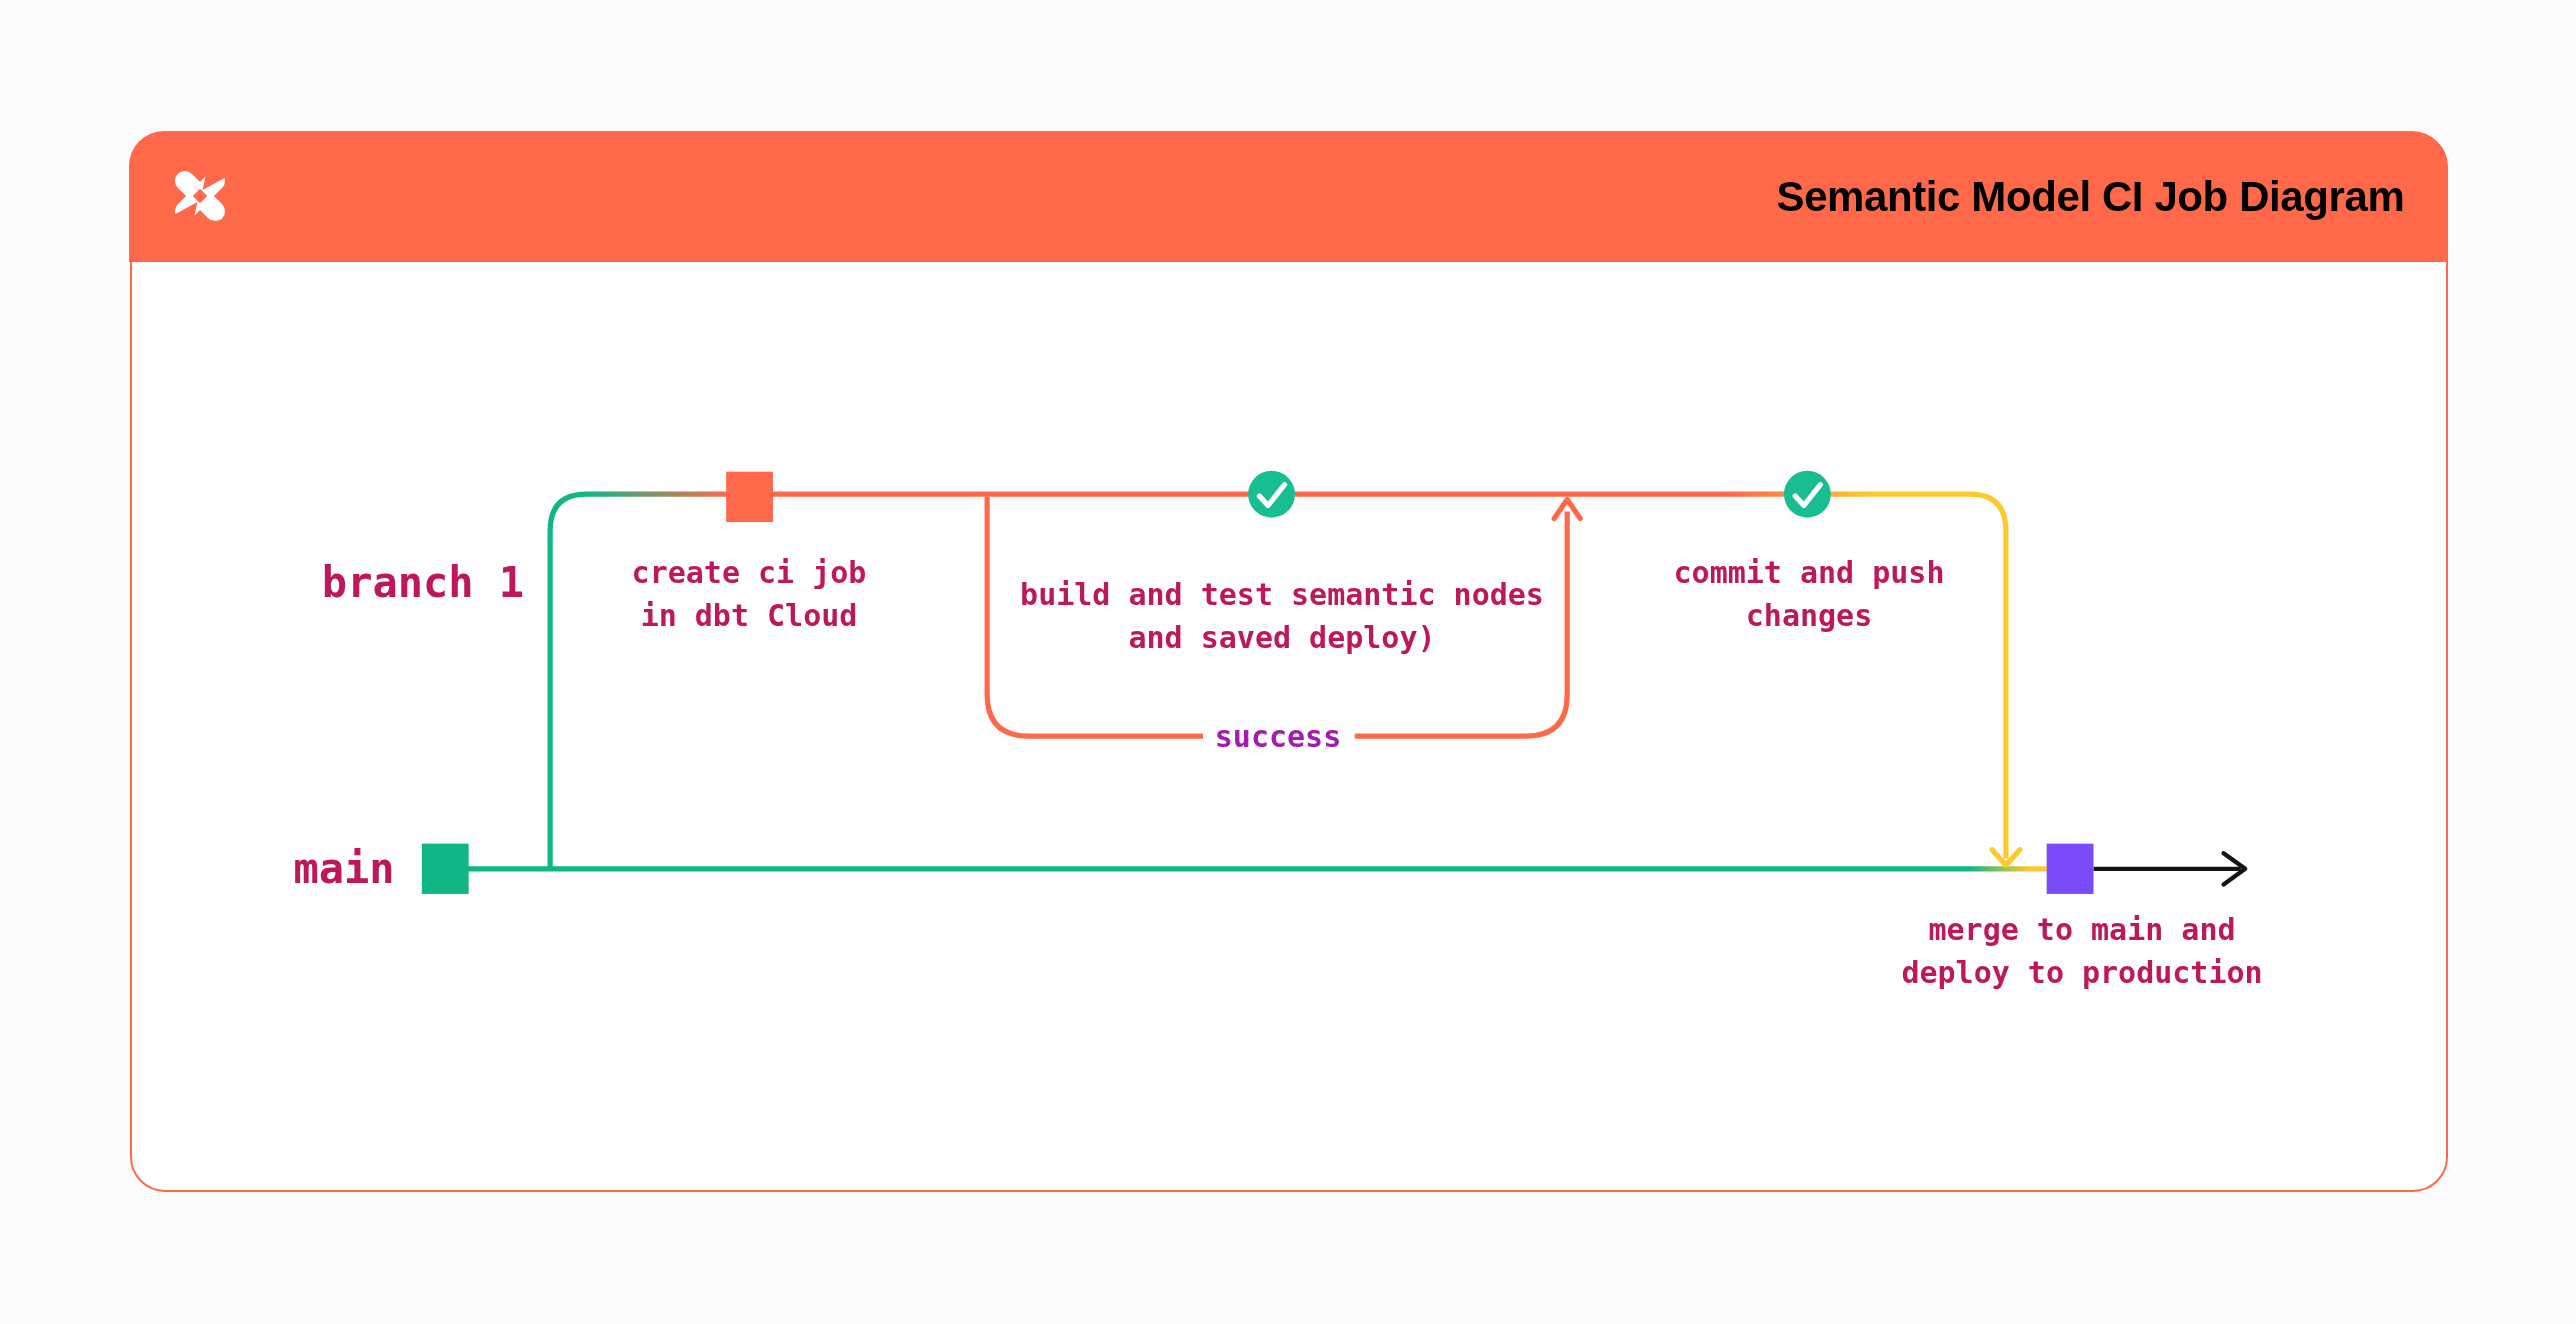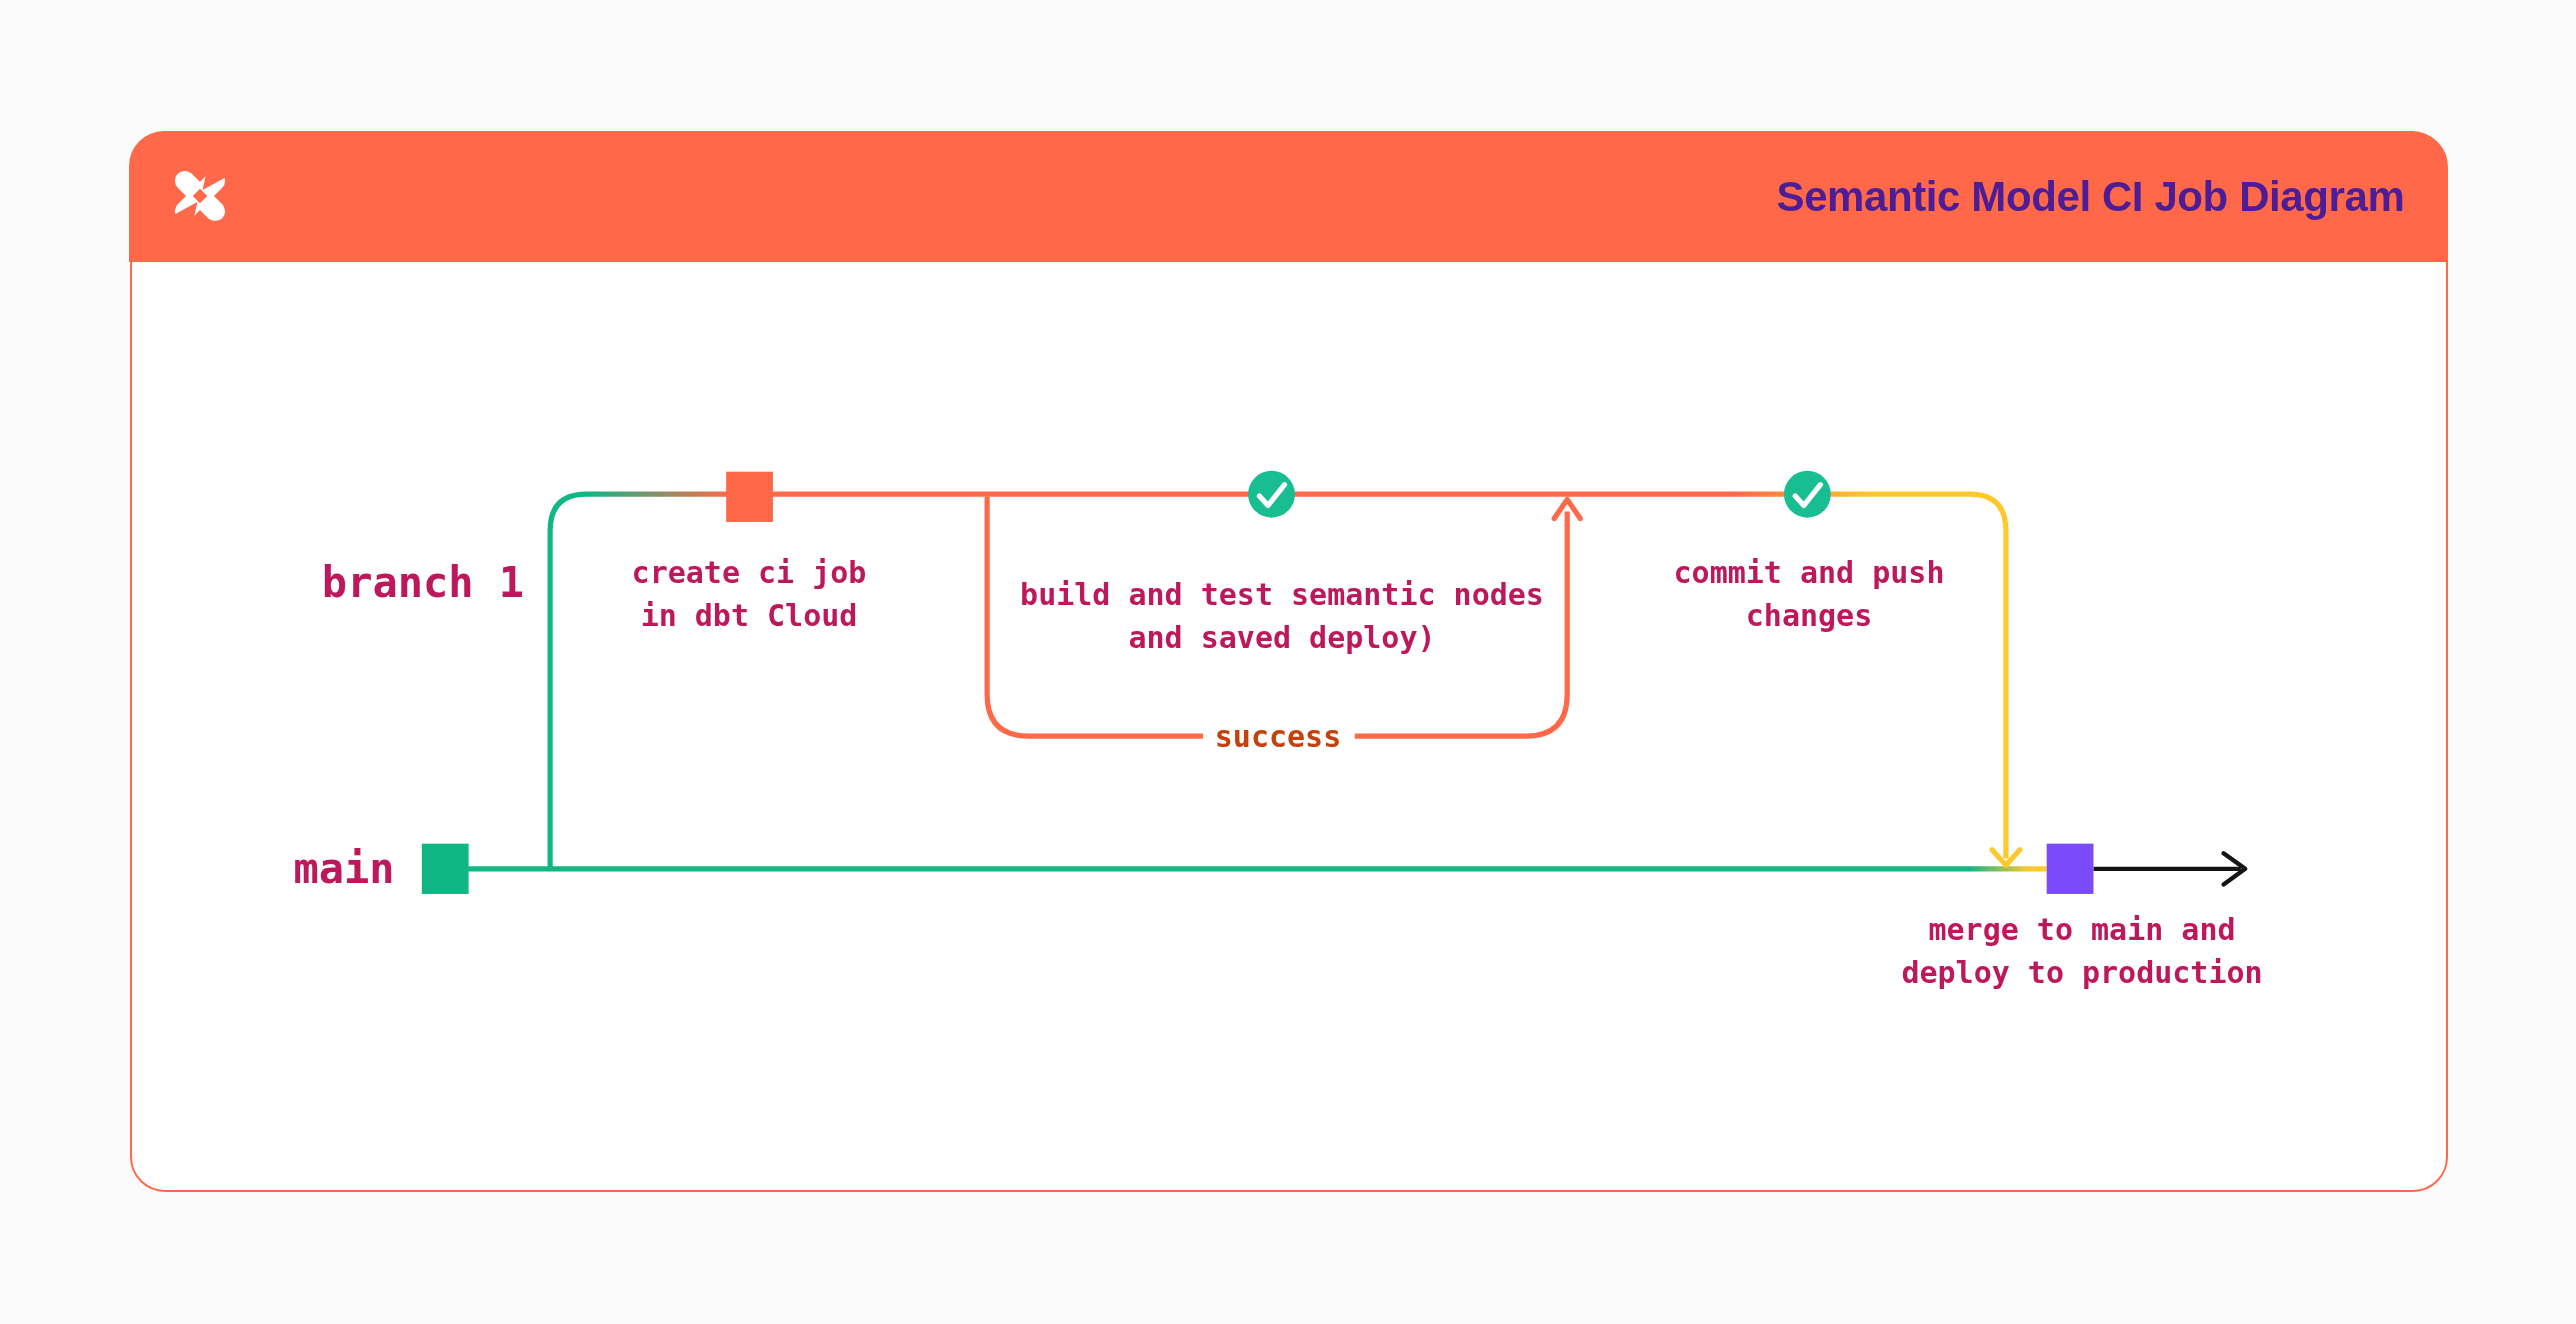--- a/index.html
+++ b/index.html
@@ -27,21 +27,21 @@
   .logo-svg{
     position:absolute;left:38px;top:32px;
     width:66px;height:66px;
   }
   .header-title{
     position:absolute;right:43px;top:50%;
     transform:translateY(-50%);
     font-family:"Liberation Sans",sans-serif;
     font-weight:700;font-size:42px;
     letter-spacing:-0.4px;
-    color:#4c1d95;
+    color:#000000;
     white-space:nowrap;
     margin-left:24px;
   }
   svg.diagram{
     position:absolute;left:0;top:0;
     width:2576px;height:1324px;
   }
   .lbl{
     position:absolute;
     transform:translate(-50%,-50%);
@@ -49,21 +49,21 @@
     font-weight:700;
     font-size:30px;line-height:43px;
     color:#be185d;
     text-align:center;
     white-space:nowrap;
   }
   .branch-name{
     font-size:42px;line-height:42px;
   }
   .success-lbl{
-    color:#c2410c;
+    color:#a21caf;
   }
 </style>
 </head>
 <body>
 
 <div class="page">
 
   <div class="card">
     <div class="card-header">
       <svg class="logo-svg" viewBox="0 0 100 100">

